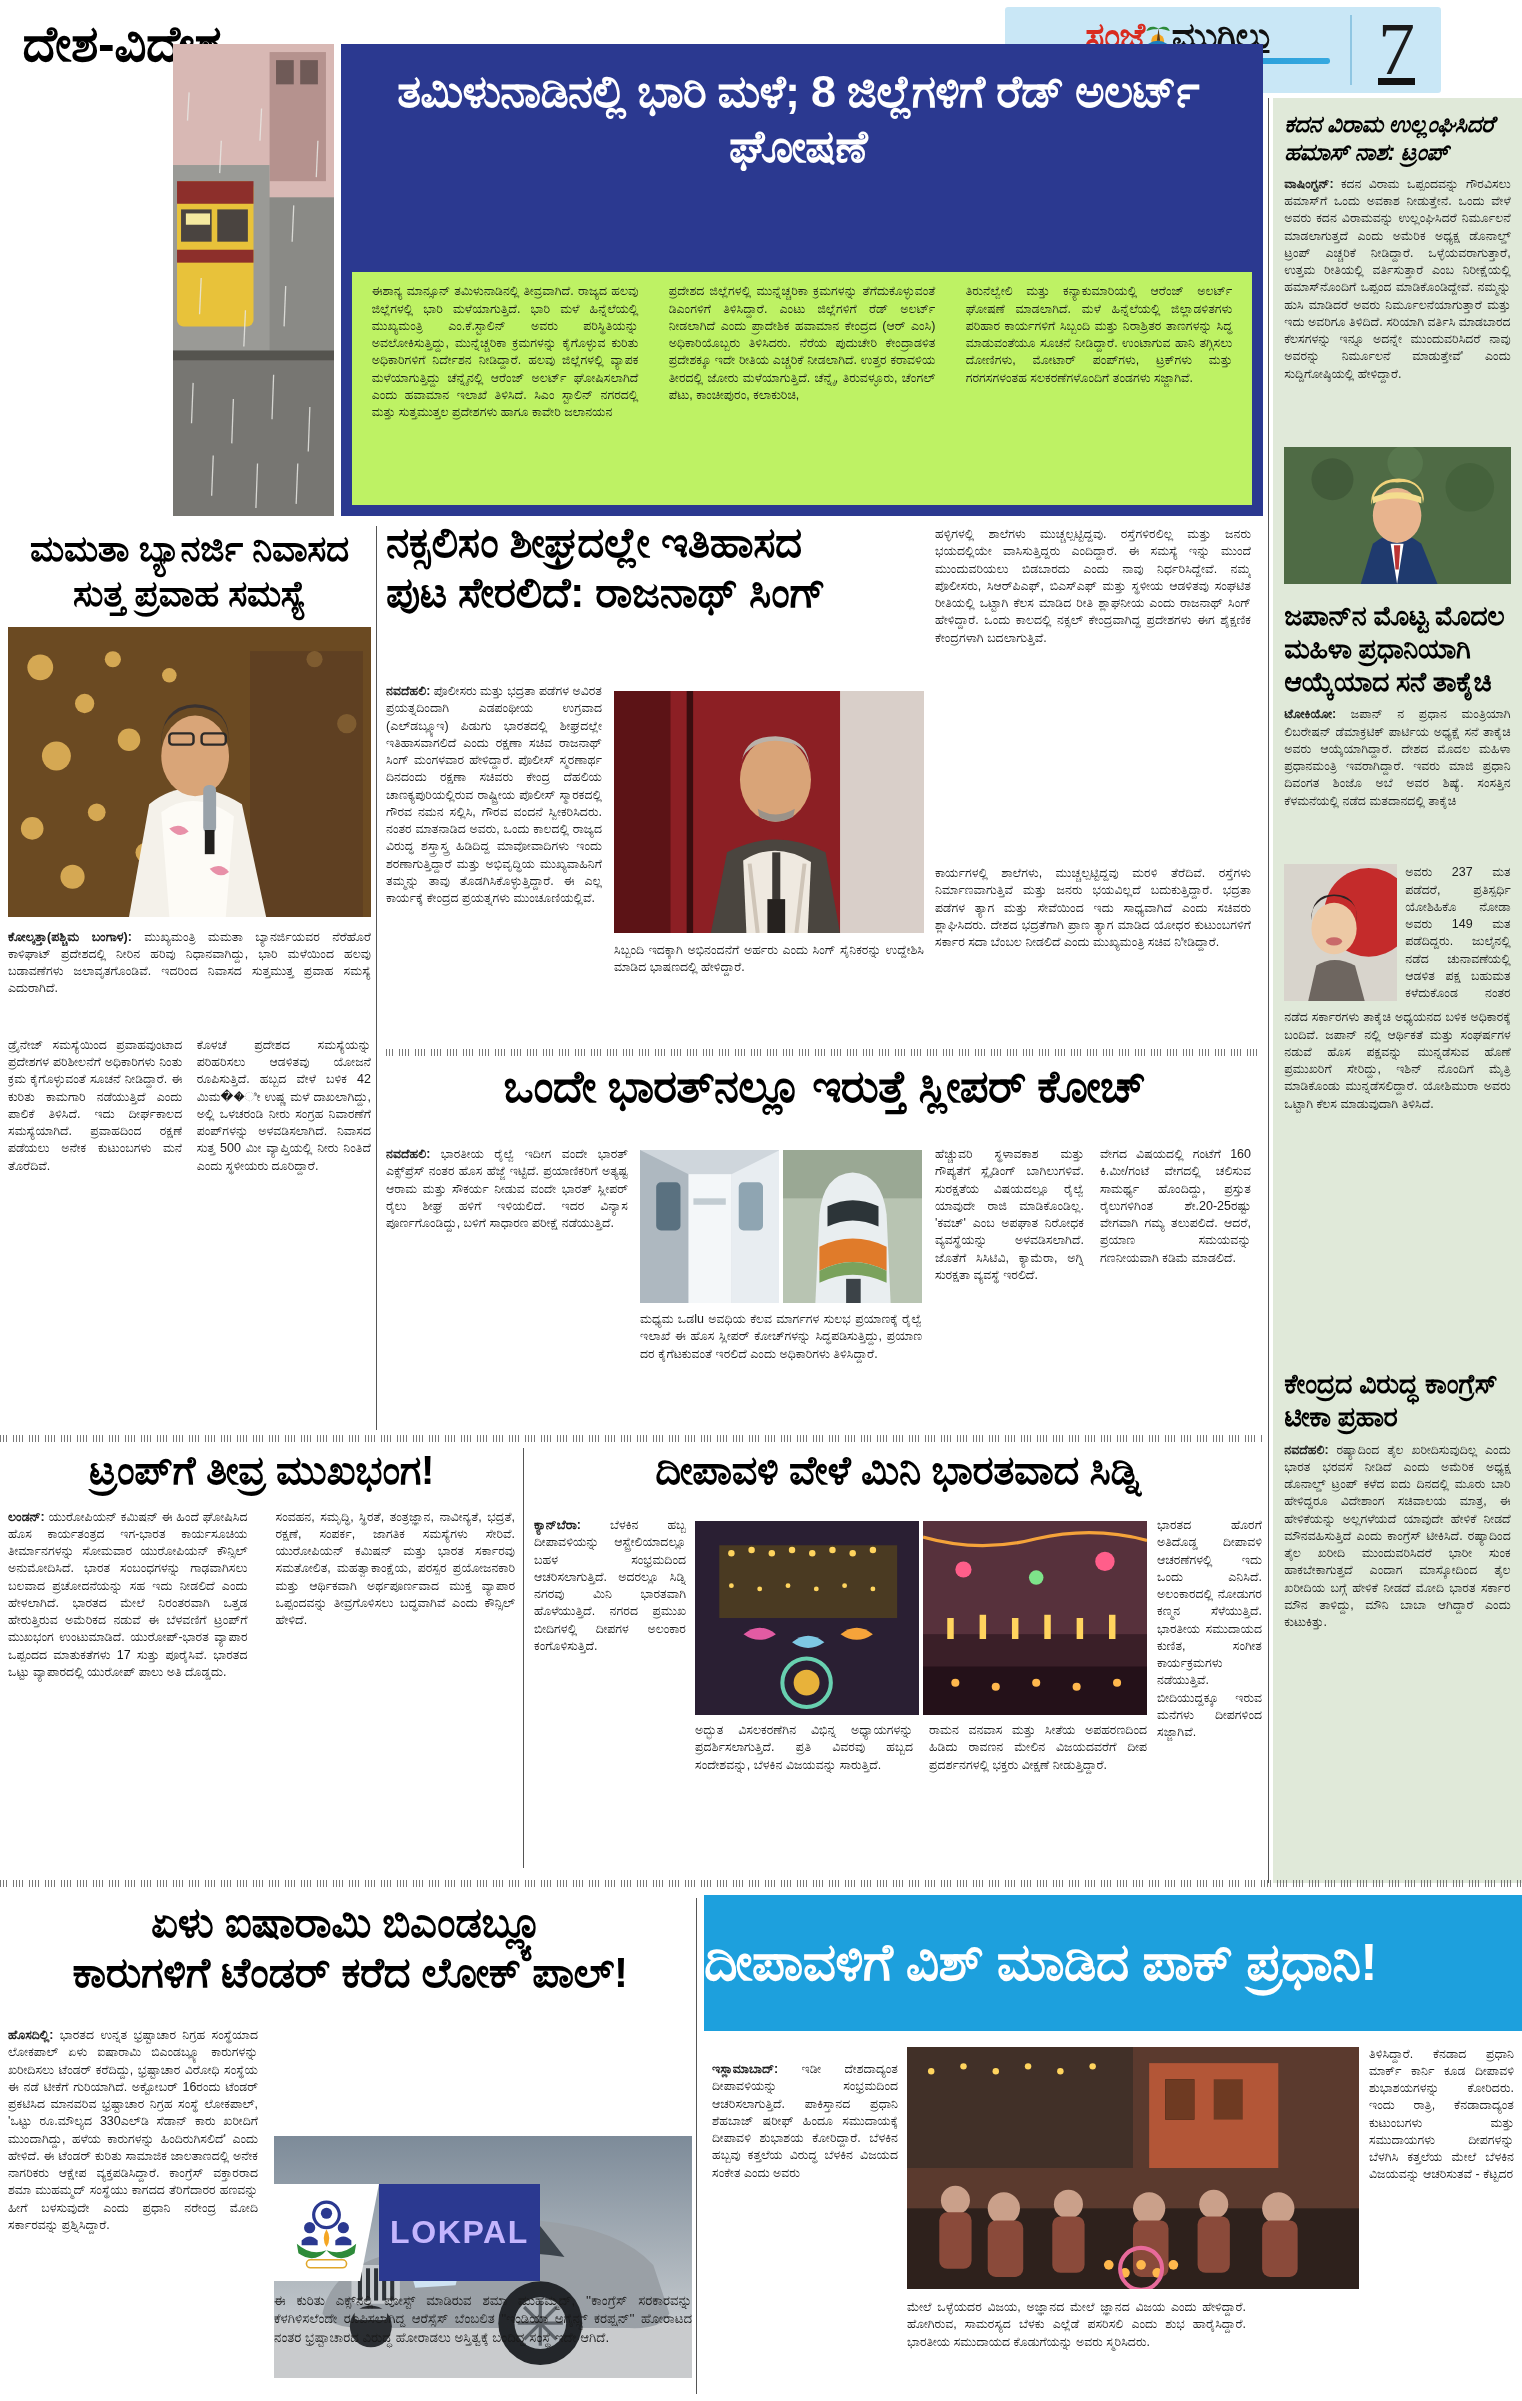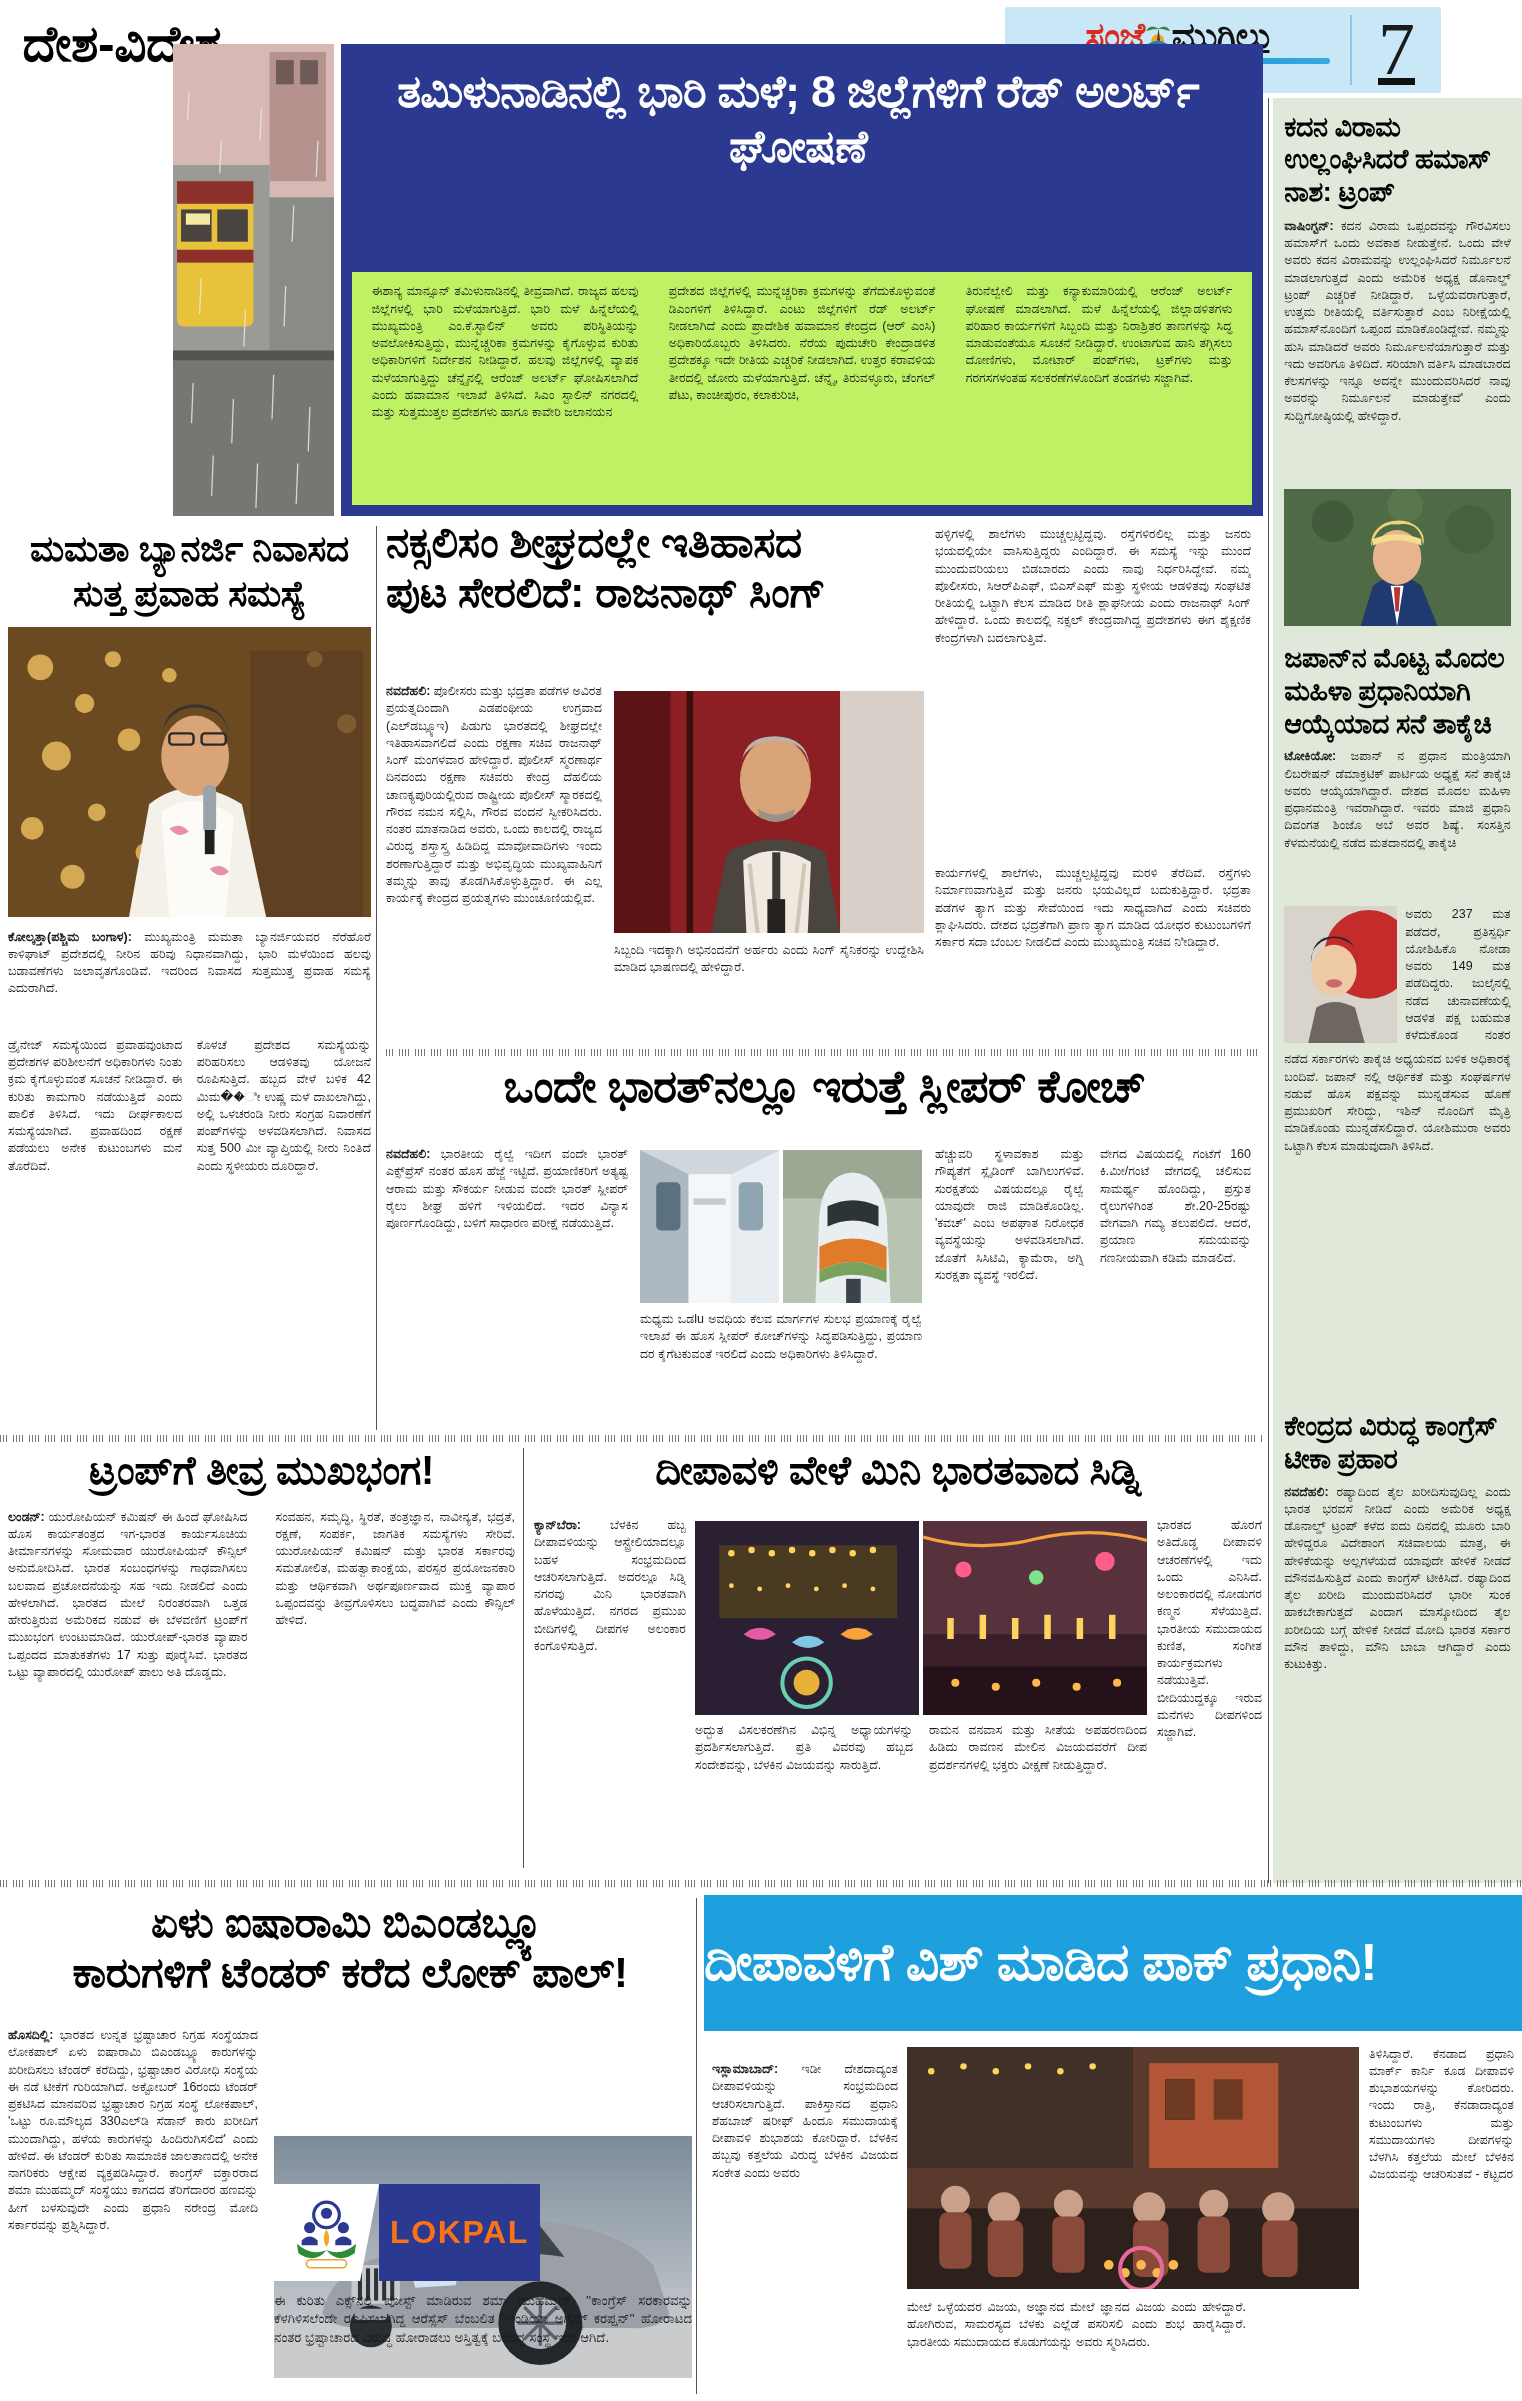--- a/index.html
+++ b/index.html
@@ -101,21 +101,21 @@
     <div style="position:absolute;left:11.3px;top:228px;right:11.3px;bottom:11.3px;background:#bef264;display:flex;gap:11px;padding:11.3px 9.7px;">
       <div class="body-text" style="flex:1;padding:0 9.7px;">ಈಶಾನ್ಯ ಮಾನ್ಸೂನ್ ತಮಿಳುನಾಡಿನಲ್ಲಿ ತೀವ್ರವಾಗಿದೆ. ರಾಜ್ಯದ ಹಲವು ಜಿಲ್ಲೆಗಳಲ್ಲಿ ಭಾರಿ ಮಳೆಯಾಗುತ್ತಿದೆ. ಭಾರಿ ಮಳೆ ಹಿನ್ನೆಲೆಯಲ್ಲಿ ಮುಖ್ಯಮಂತ್ರಿ ಎಂ.ಕೆ.ಸ್ಟಾಲಿನ್ ಅವರು ಪರಿಸ್ಥಿತಿಯನ್ನು ಅವಲೋಕಿಸುತ್ತಿದ್ದು, ಮುನ್ನೆಚ್ಚರಿಕಾ ಕ್ರಮಗಳನ್ನು ಕೈಗೊಳ್ಳುವ ಕುರಿತು ಅಧಿಕಾರಿಗಳಿಗೆ ನಿರ್ದೇಶನ ನೀಡಿದ್ದಾರೆ. ಹಲವು ಜಿಲ್ಲೆಗಳಲ್ಲಿ ವ್ಯಾಪಕ ಮಳೆಯಾಗುತ್ತಿದ್ದು ಚೆನ್ನೈನಲ್ಲಿ ಆರೆಂಜ್ ಅಲರ್ಟ್ ಘೋಷಿಸಲಾಗಿದೆ ಎಂದು ಹವಾಮಾನ ಇಲಾಖೆ ತಿಳಿಸಿದೆ. ಸಿಎಂ ಸ್ಟಾಲಿನ್ ನಗರದಲ್ಲಿ ಮತ್ತು ಸುತ್ತಮುತ್ತಲ ಪ್ರದೇಶಗಳು ಹಾಗೂ ಕಾವೇರಿ ಜಲಾನಯನ</div>
       <div class="body-text" style="flex:1;padding:0 9.7px;">ಪ್ರದೇಶದ ಜಿಲ್ಲೆಗಳಲ್ಲಿ ಮುನ್ನೆಚ್ಚರಿಕಾ ಕ್ರಮಗಳನ್ನು ತೆಗೆದುಕೊಳ್ಳುವಂತೆ ಡಿಎಂಗಳಿಗೆ ತಿಳಿಸಿದ್ದಾರೆ. ಎಂಟು ಜಿಲ್ಲೆಗಳಿಗೆ ರೆಡ್ ಅಲರ್ಟ್ ನೀಡಲಾಗಿದೆ ಎಂದು ಪ್ರಾದೇಶಿಕ ಹವಾಮಾನ ಕೇಂದ್ರದ (ಆರ್ ಎಂಸಿ) ಅಧಿಕಾರಿಯೊಬ್ಬರು ತಿಳಿಸಿದರು. ನೆರೆಯ ಪುದುಚೇರಿ ಕೇಂದ್ರಾಡಳಿತ ಪ್ರದೇಶಕ್ಕೂ ಇದೇ ರೀತಿಯ ಎಚ್ಚರಿಕೆ ನೀಡಲಾಗಿದೆ. ಉತ್ತರ ಕರಾವಳಿಯ ತೀರದಲ್ಲಿ ಜೋರು ಮಳೆಯಾಗುತ್ತಿದೆ. ಚೆನ್ನೈ, ತಿರುವಳ್ಳೂರು, ಚೆಂಗಲ್ ಪೆಟು, ಕಾಂಚೀಪುರಂ, ಕಲಾಕುರಿಚಿ,</div>
       <div class="body-text" style="flex:1;padding:0 9.7px;">ತಿರುನೆಲ್ವೇಲಿ ಮತ್ತು ಕನ್ಯಾಕುಮಾರಿಯಲ್ಲಿ ಆರೆಂಜ್ ಅಲರ್ಟ್ ಘೋಷಣೆ ಮಾಡಲಾಗಿದೆ. ಮಳೆ ಹಿನ್ನೆಲೆಯಲ್ಲಿ ಜಿಲ್ಲಾಡಳಿತಗಳು ಪರಿಹಾರ ಕಾರ್ಯಗಳಿಗೆ ಸಿಬ್ಬಂದಿ ಮತ್ತು ನಿರಾಶ್ರಿತರ ತಾಣಗಳನ್ನು ಸಿದ್ಧ ಮಾಡುವಂತೆಯೂ ಸೂಚನೆ ನೀಡಿದ್ದಾರೆ. ಉಂಟಾಗುವ ಹಾನಿ ತಗ್ಗಿಸಲು ದೋಣಿಗಳು, ಮೋಟಾರ್ ಪಂಪ್‌ಗಳು, ಟ್ರಕ್‌ಗಳು ಮತ್ತು ಗರಗಸಗಳಂತಹ ಸಲಕರಣೆಗಳೊಂದಿಗೆ ತಂಡಗಳು ಸಜ್ಜಾಗಿವೆ.</div>
     </div>
   </div>
 
   <div class="abs green-panel" style="left:1273px;top:98px;width:249px;height:1785px;padding:0;">
 
     <div style="padding:13px 11.3px 0 11.3px;">
-      <div class="headline" style="font-size:27px;line-height:1.2;">ಕದನ ವಿರಾಮ ಉಲ್ಲಂಘಿಸಿದರೆ ಹಮಾಸ್ ನಾಶ: ಟ್ರಂಪ್</div>
+      <div class="headline" style="font-size:23px;line-height:1.2;font-style:italic;">ಕದನ ವಿರಾಮ ಉಲ್ಲಂಘಿಸಿದರೆ ಹಮಾಸ್ ನಾಶ: ಟ್ರಂಪ್</div>
       <div class="body-text" style="margin-top:9.7px;height:266px;">
         <span class="dateline">ವಾಷಿಂಗ್ಟನ್:</span>
         <span>ಕದನ ವಿರಾಮ ಒಪ್ಪಂದವನ್ನು ಗೌರವಿಸಲು ಹಮಾಸ್‌ಗೆ ಒಂದು ಅವಕಾಶ ನೀಡುತ್ತೇನೆ. ಒಂದು ವೇಳೆ ಅವರು ಕದನ ವಿರಾಮವನ್ನು ಉಲ್ಲಂಘಿಸಿದರೆ ನಿರ್ಮೂಲನೆ ಮಾಡಲಾಗುತ್ತದೆ ಎಂದು ಅಮೆರಿಕ ಅಧ್ಯಕ್ಷ ಡೊನಾಲ್ಡ್ ಟ್ರಂಪ್ ಎಚ್ಚರಿಕೆ ನೀಡಿದ್ದಾರೆ. ಒಳ್ಳೆಯವರಾಗುತ್ತಾರೆ, ಉತ್ತಮ ರೀತಿಯಲ್ಲಿ ವರ್ತಿಸುತ್ತಾರೆ ಎಂಬ ನಿರೀಕ್ಷೆಯಲ್ಲಿ ಹಮಾಸ್‌ನೊಂದಿಗೆ ಒಪ್ಪಂದ ಮಾಡಿಕೊಂಡಿದ್ದೇವೆ. ನಮ್ಮನ್ನು ಹುಸಿ ಮಾಡಿದರೆ ಅವರು ನಿರ್ಮೂಲನೆಯಾಗುತ್ತಾರೆ ಮತ್ತು ಇದು ಅವರಿಗೂ ತಿಳಿದಿದೆ. ಸರಿಯಾಗಿ ವರ್ತಿಸಿ ಮಾಡಬಾರದ ಕೆಲಸಗಳನ್ನು ಇನ್ನೂ ಅದನ್ನೇ ಮುಂದುವರಿಸಿದರೆ ನಾವು ಅವರನ್ನು ನಿರ್ಮೂಲನೆ ಮಾಡುತ್ತೇವೆ' ಎಂದು ಸುದ್ದಿಗೋಷ್ಠಿಯಲ್ಲಿ ಹೇಳಿದ್ದಾರೆ.</span>
       </div>
       <div class="photo" style="width:227px;height:137px;margin-top:4.8px;">
         <svg width="227" height="137" viewBox="0 0 281 170" preserveAspectRatio="none">
           <rect width="281" height="170" fill="#4f6b45"></rect>
           <circle cx="60" cy="40" r="26" fill="#3e5737" opacity="0.8"></circle>
           <circle cx="230" cy="50" r="30" fill="#42603a" opacity="0.8"></circle>
           <circle cx="150" cy="20" r="22" fill="#5a7a50" opacity="0.8"></circle>
@@ -424,21 +424,21 @@
             <path d="M14 58 Q24 48 34 58 L34 64 L14 64 Z" fill="#2b3990"></path>
           <circle cx="66" cy="42" r="7" fill="#2b3990"></circle>
             <path d="M56 58 Q66 48 76 58 L76 64 L56 64 Z" fill="#2b3990"></path>
           <path d="M45 44 Q52 56 45 66 Q38 56 45 44 Z" fill="#f5a623"></path>
           <path d="M8 62 Q26 78 45 70 Q30 88 10 74 Z" fill="#2e8b3a"></path>
           <path d="M82 62 Q64 78 45 70 Q60 88 80 74 Z" fill="#2e8b3a"></path>
           <rect x="20" y="82" width="50" height="10" rx="5" fill="#fff" stroke="#e0a62a" stroke-width="2"></rect>
         </svg>
       </div>
       <div style="background:#2b3990;flex:1;display:flex;align-items:center;justify-content:center;">
-        <span style="color:#f97316;font-weight:bold;font-size:32px;letter-spacing:1.6px;">LOKPAL</span>
+        <span style="color:#c4b5fd;font-weight:bold;font-size:32px;letter-spacing:1.6px;">LOKPAL</span>
       </div>
     </div>
 
     <div class="body-text abs" style="left:266px;top:394px;width:418px;height:102px;font-size:13.3px;">ಈ ಕುರಿತು ಎಕ್ಸ್‌ನಲ್ಲಿ ಪೋಸ್ಟ್ ಮಾಡಿರುವ ಶಮಾ ಮುಹಮ್ಮದ್, ''ಕಾಂಗ್ರೆಸ್ ಸರಕಾರವನ್ನು ಕೆಳಗಿಳಿಸಲೆಂದೇ ರೂಪಿಸಲಾಗಿದ್ದ ಆರೆಸ್ಸೆಸ್ ಬೆಂಬಲಿತ ''ಇಂಡಿಯಾ ಅಗೈನ್ಸ್ಟ್ ಕರಪ್ಷನ್'' ಹೋರಾಟದ ನಂತರ ಭ್ರಷ್ಟಾಚಾರದ ವಿರುದ್ಧ ಹೋರಾಡಲು ಅಸ್ತಿತ್ವಕ್ಕೆ ಬಂದಿದ್ದ ಸಂಸ್ಥೆ ಇದೇ ಆಗಿದೆ.</div>
   </div>
 
   <div class="abs vrule" style="left:696px;top:1898px;height:496px;"></div>
 
   <div class="abs" style="left:704px;top:1895px;width:819px;height:507px;">
     <div class="cyanbox" style="height:136px;display:flex;align-items:center;">

